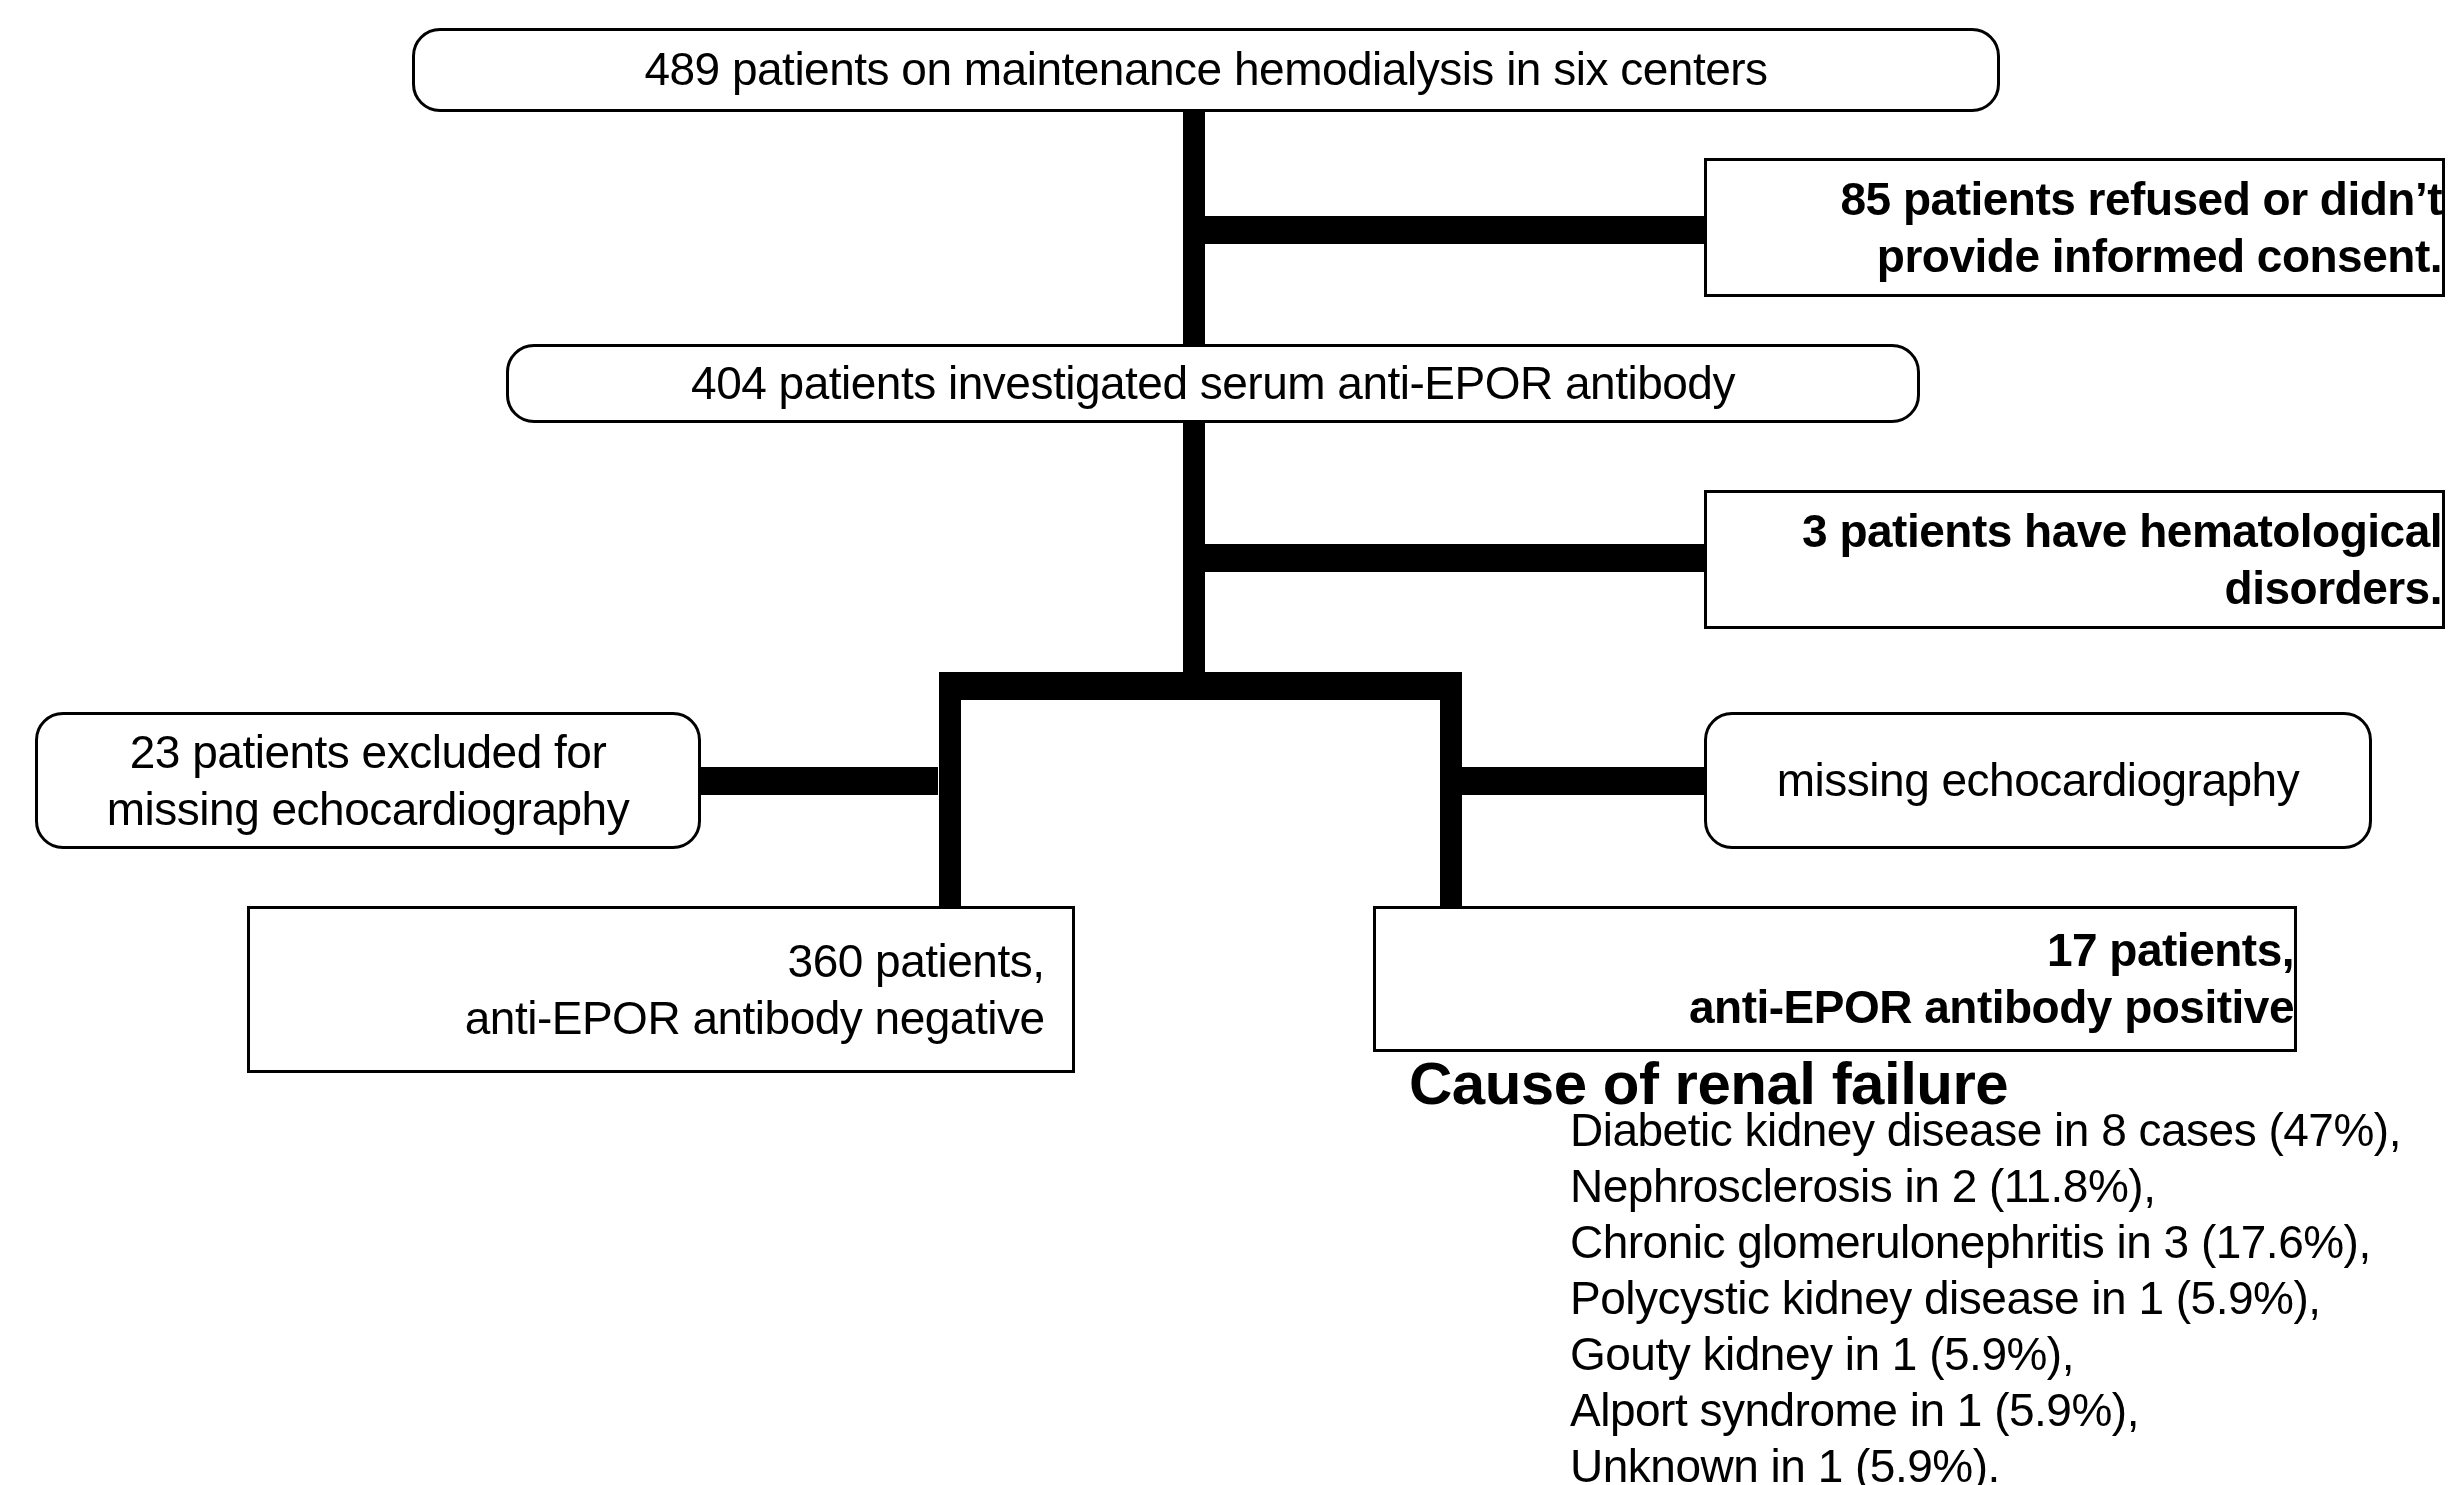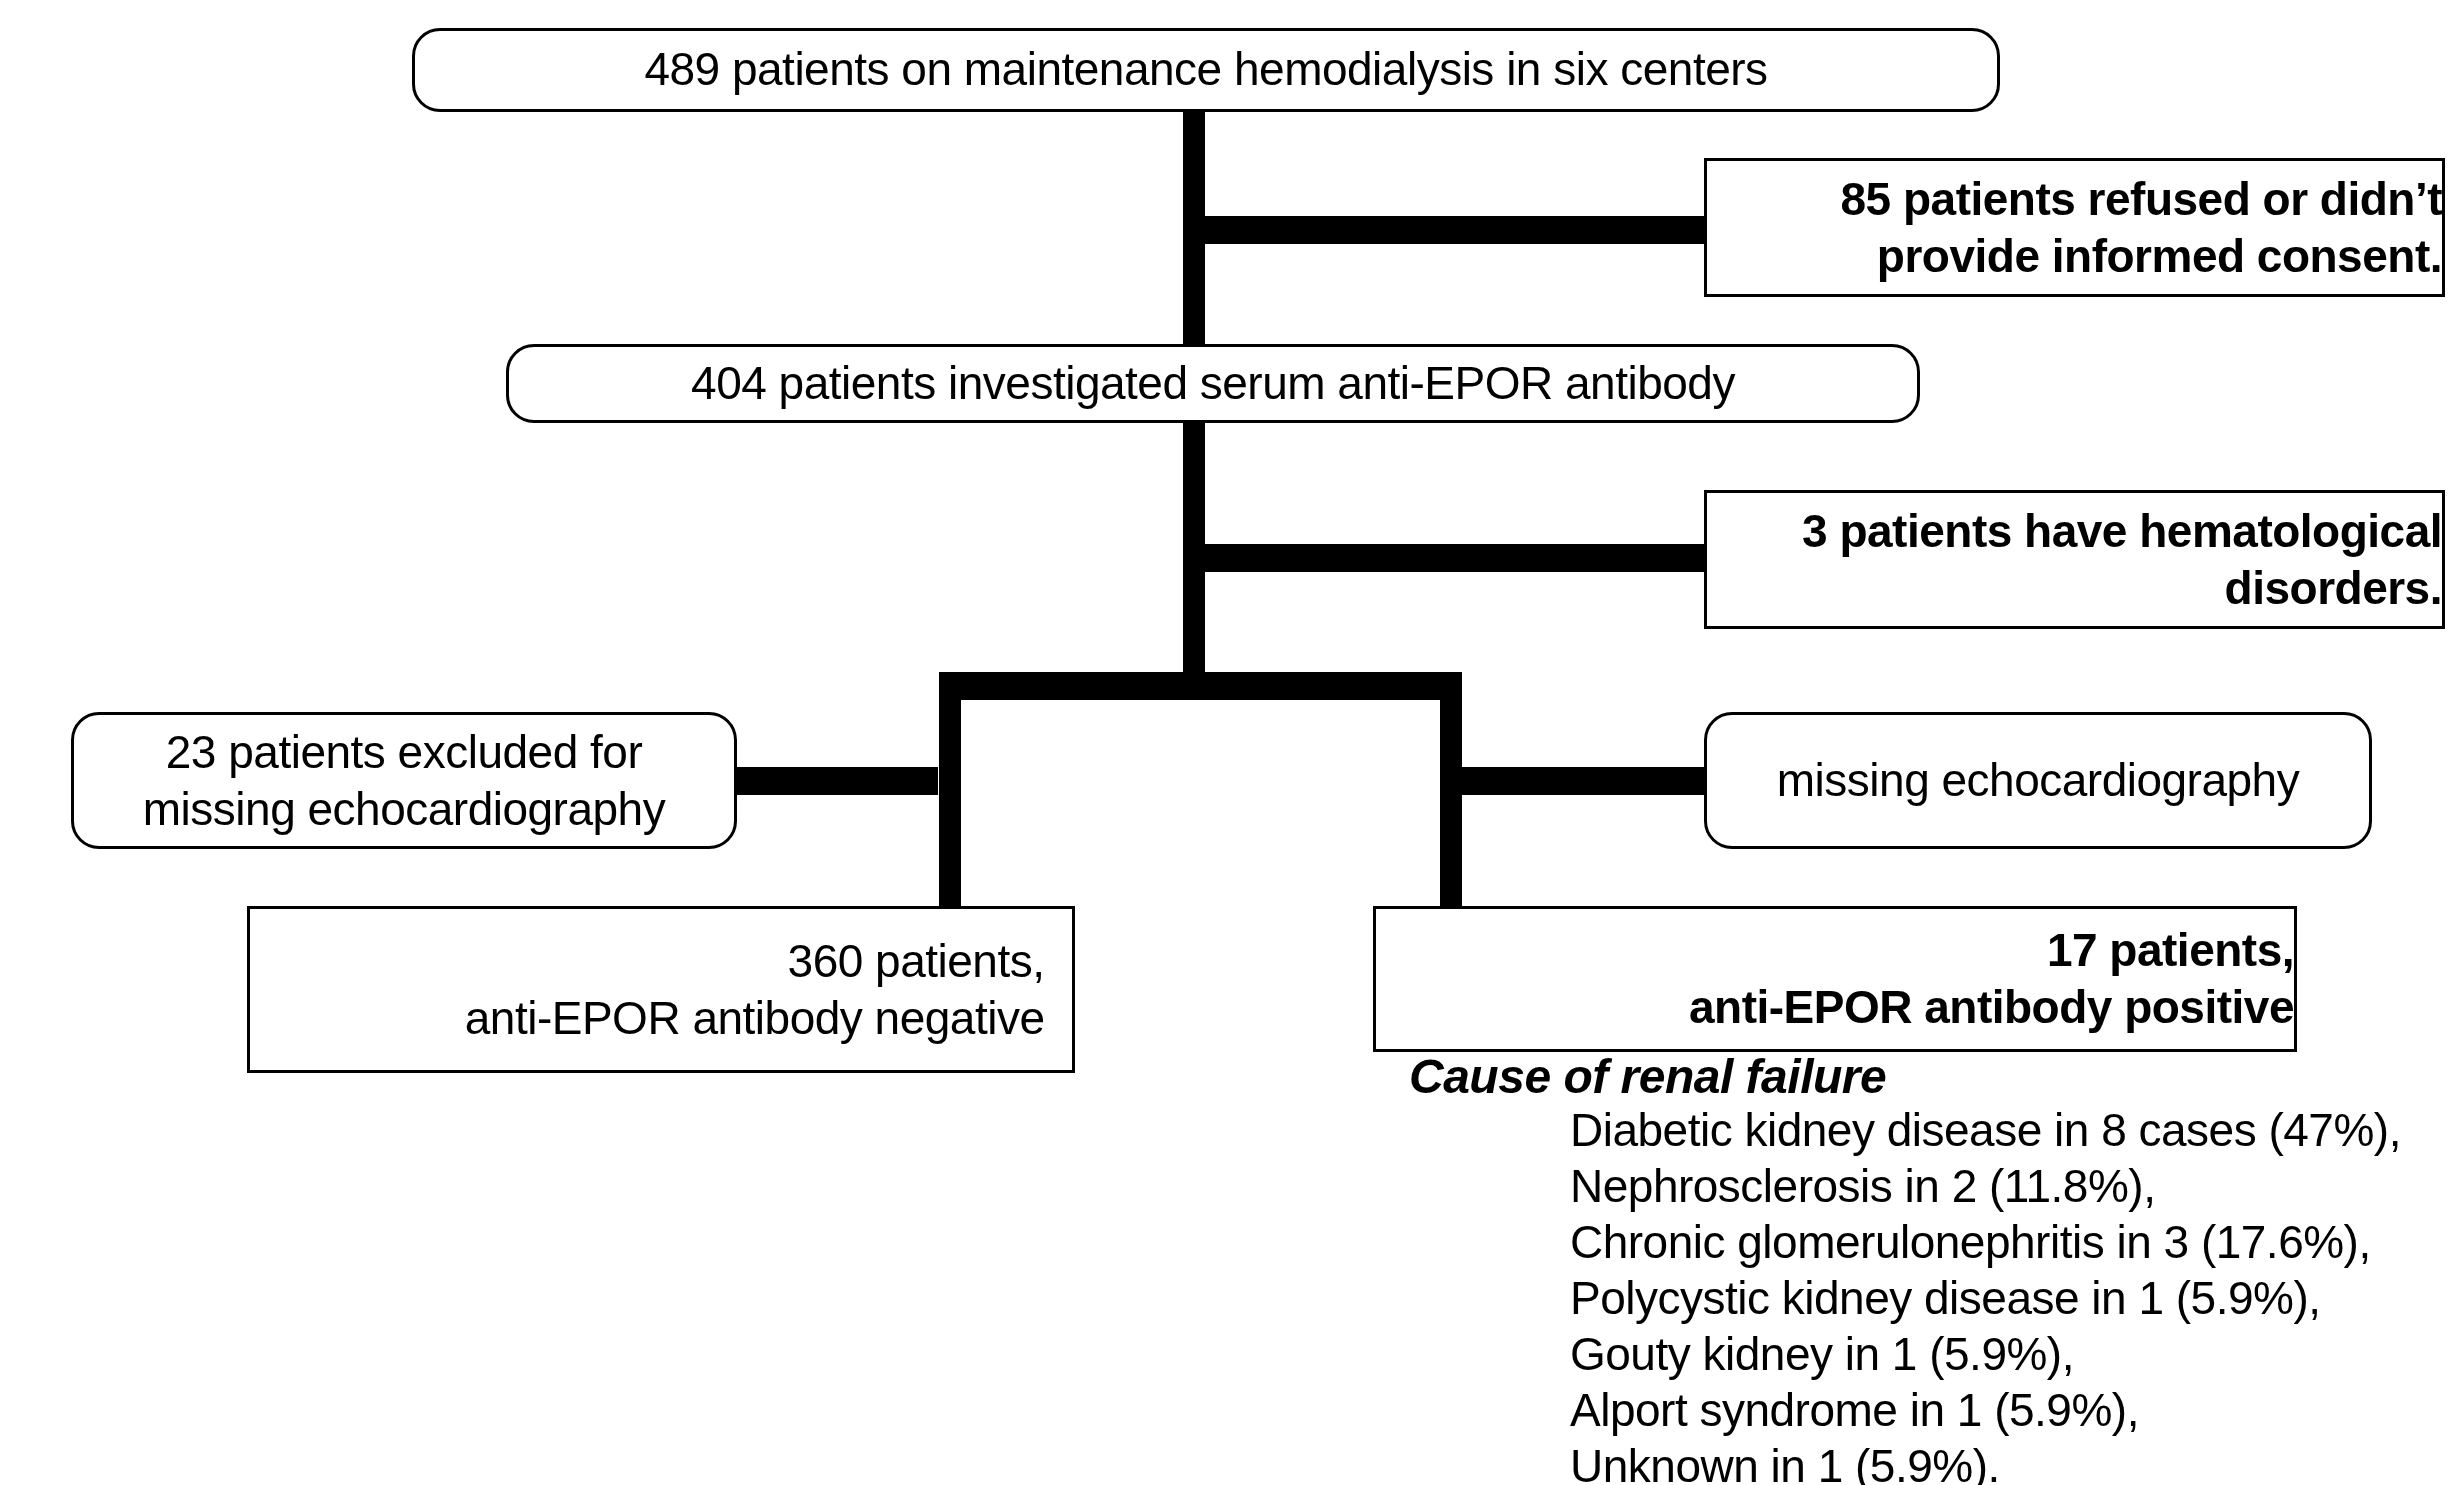--- a/index.html
+++ b/index.html
@@ -36,46 +36,45 @@
   .conn {
     position: absolute;
     background: #000000;
   }
 
   
   #box-total        { left: 412px;  top: 27.5px;  width: 1588px; height: 84px;  }
   #box-refused      { left: 1704px; top: 158px; width: 741px;  height: 139px; }
   #box-investigated { left: 494px;  top: 344px; width: 1414px; height: 79px; margin-left: 12px;  }
   #box-hematologic  { left: 1704px; top: 490px; width: 741px;  height: 139px; }
-  #box-excl-left    { left: 35px;   top: 712px; width: 666px;  height: 137px; margin-left: 36px; }
+  #box-excl-left    { left: 35px;   top: 712px; width: 666px;  height: 137px; }
   #box-excl-right   { left: 1704px; top: 712px; width: 668px;  height: 137px; }
   #box-negative     { left: 247px;  top: 906px; width: 828px;  height: 167px; }
   #box-positive     { left: 1373px; top: 906px; width: 924px; height: 146px; }
 
   
   #conn-v1       { left: 1183px; top: 110px; width: 22px;  height: 236px; }
   #conn-b1       { left: 1194px; top: 216px; width: 510px;  height: 27.5px; }
   #conn-v2       { left: 1183px; top: 421px; width: 22px;  height: 253px; }
   #conn-b2       { left: 1194px; top: 544px; width: 510px;  height: 27.5px; }
   #conn-tbar     { left: 939px; top: 672px; width: 523px;  height: 27.5px; }
   #conn-lv       { left: 939px; top: 672px; width: 22px;  height: 236px; }
   #conn-rv       { left: 1440px; top: 672px; width: 22px;  height: 236px; }
   #conn-lbranch  { left: 695px;  top: 767px; width: 243px;  height: 27.5px; }
   #conn-rbranch  { left: 1462px; top: 767px; width: 242px;  height: 27.5px; }
 
   
   .cause-heading {
     position: absolute;
     left: 1409px;
     top: 1049px;
-    font-size: 48px;
+    font-size: 60px;
     font-weight: bold;
     letter-spacing: -0.5px;
     white-space: nowrap;
-    font-style: italic;
   }
   .cause-list {
     position: absolute;
     left: 1570px;
     top: 1102px;
     font-size: 46px;
     line-height: 56px;
     letter-spacing: -0.5px;
     white-space: nowrap;
   }

